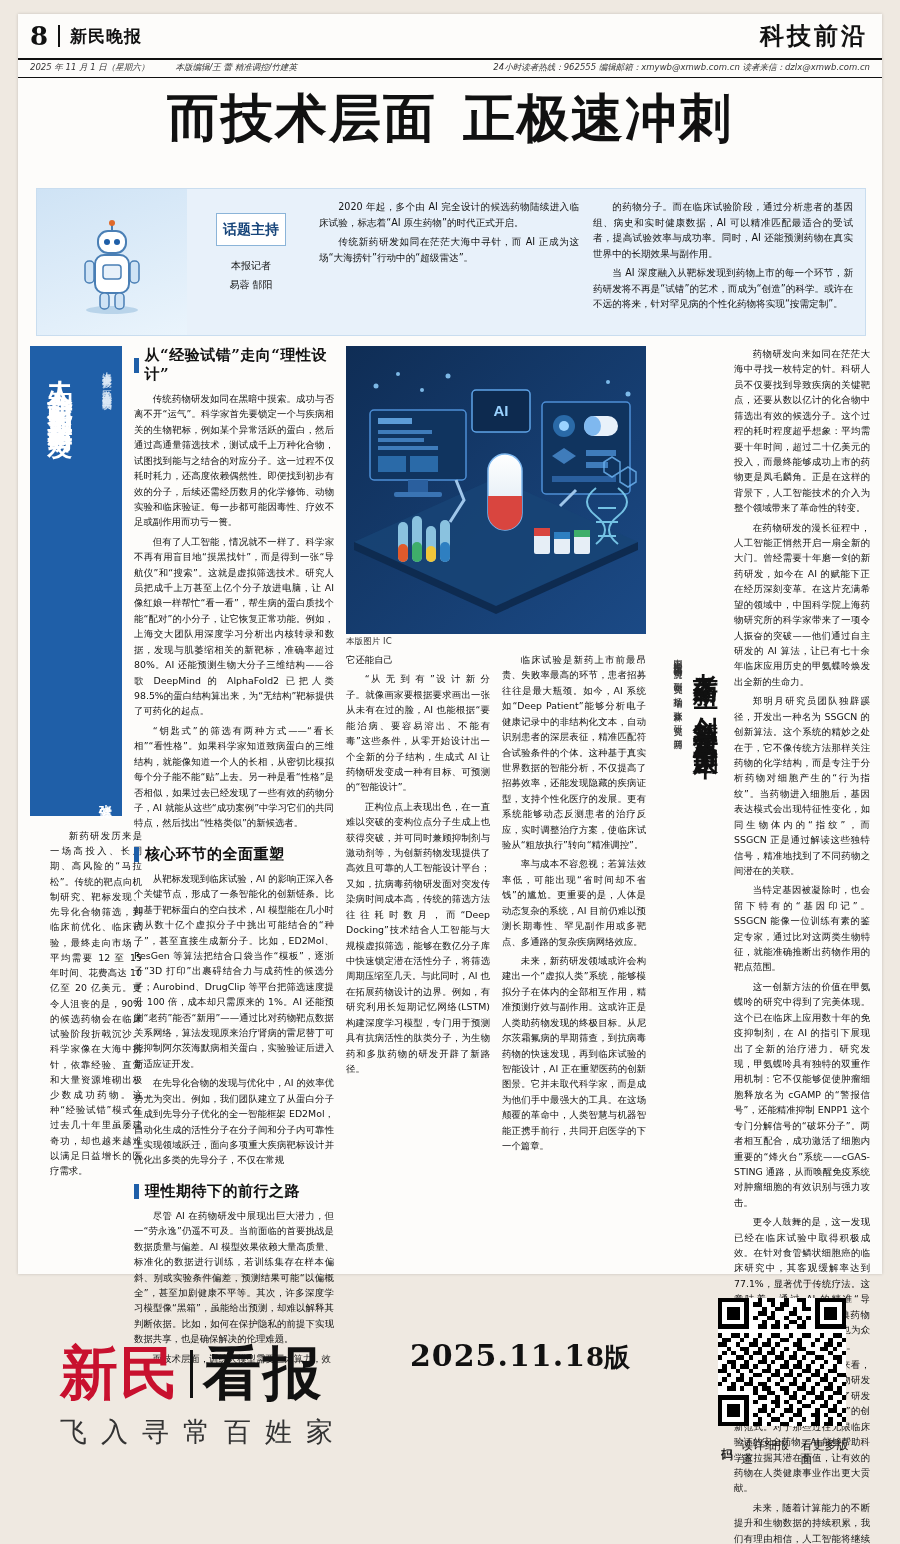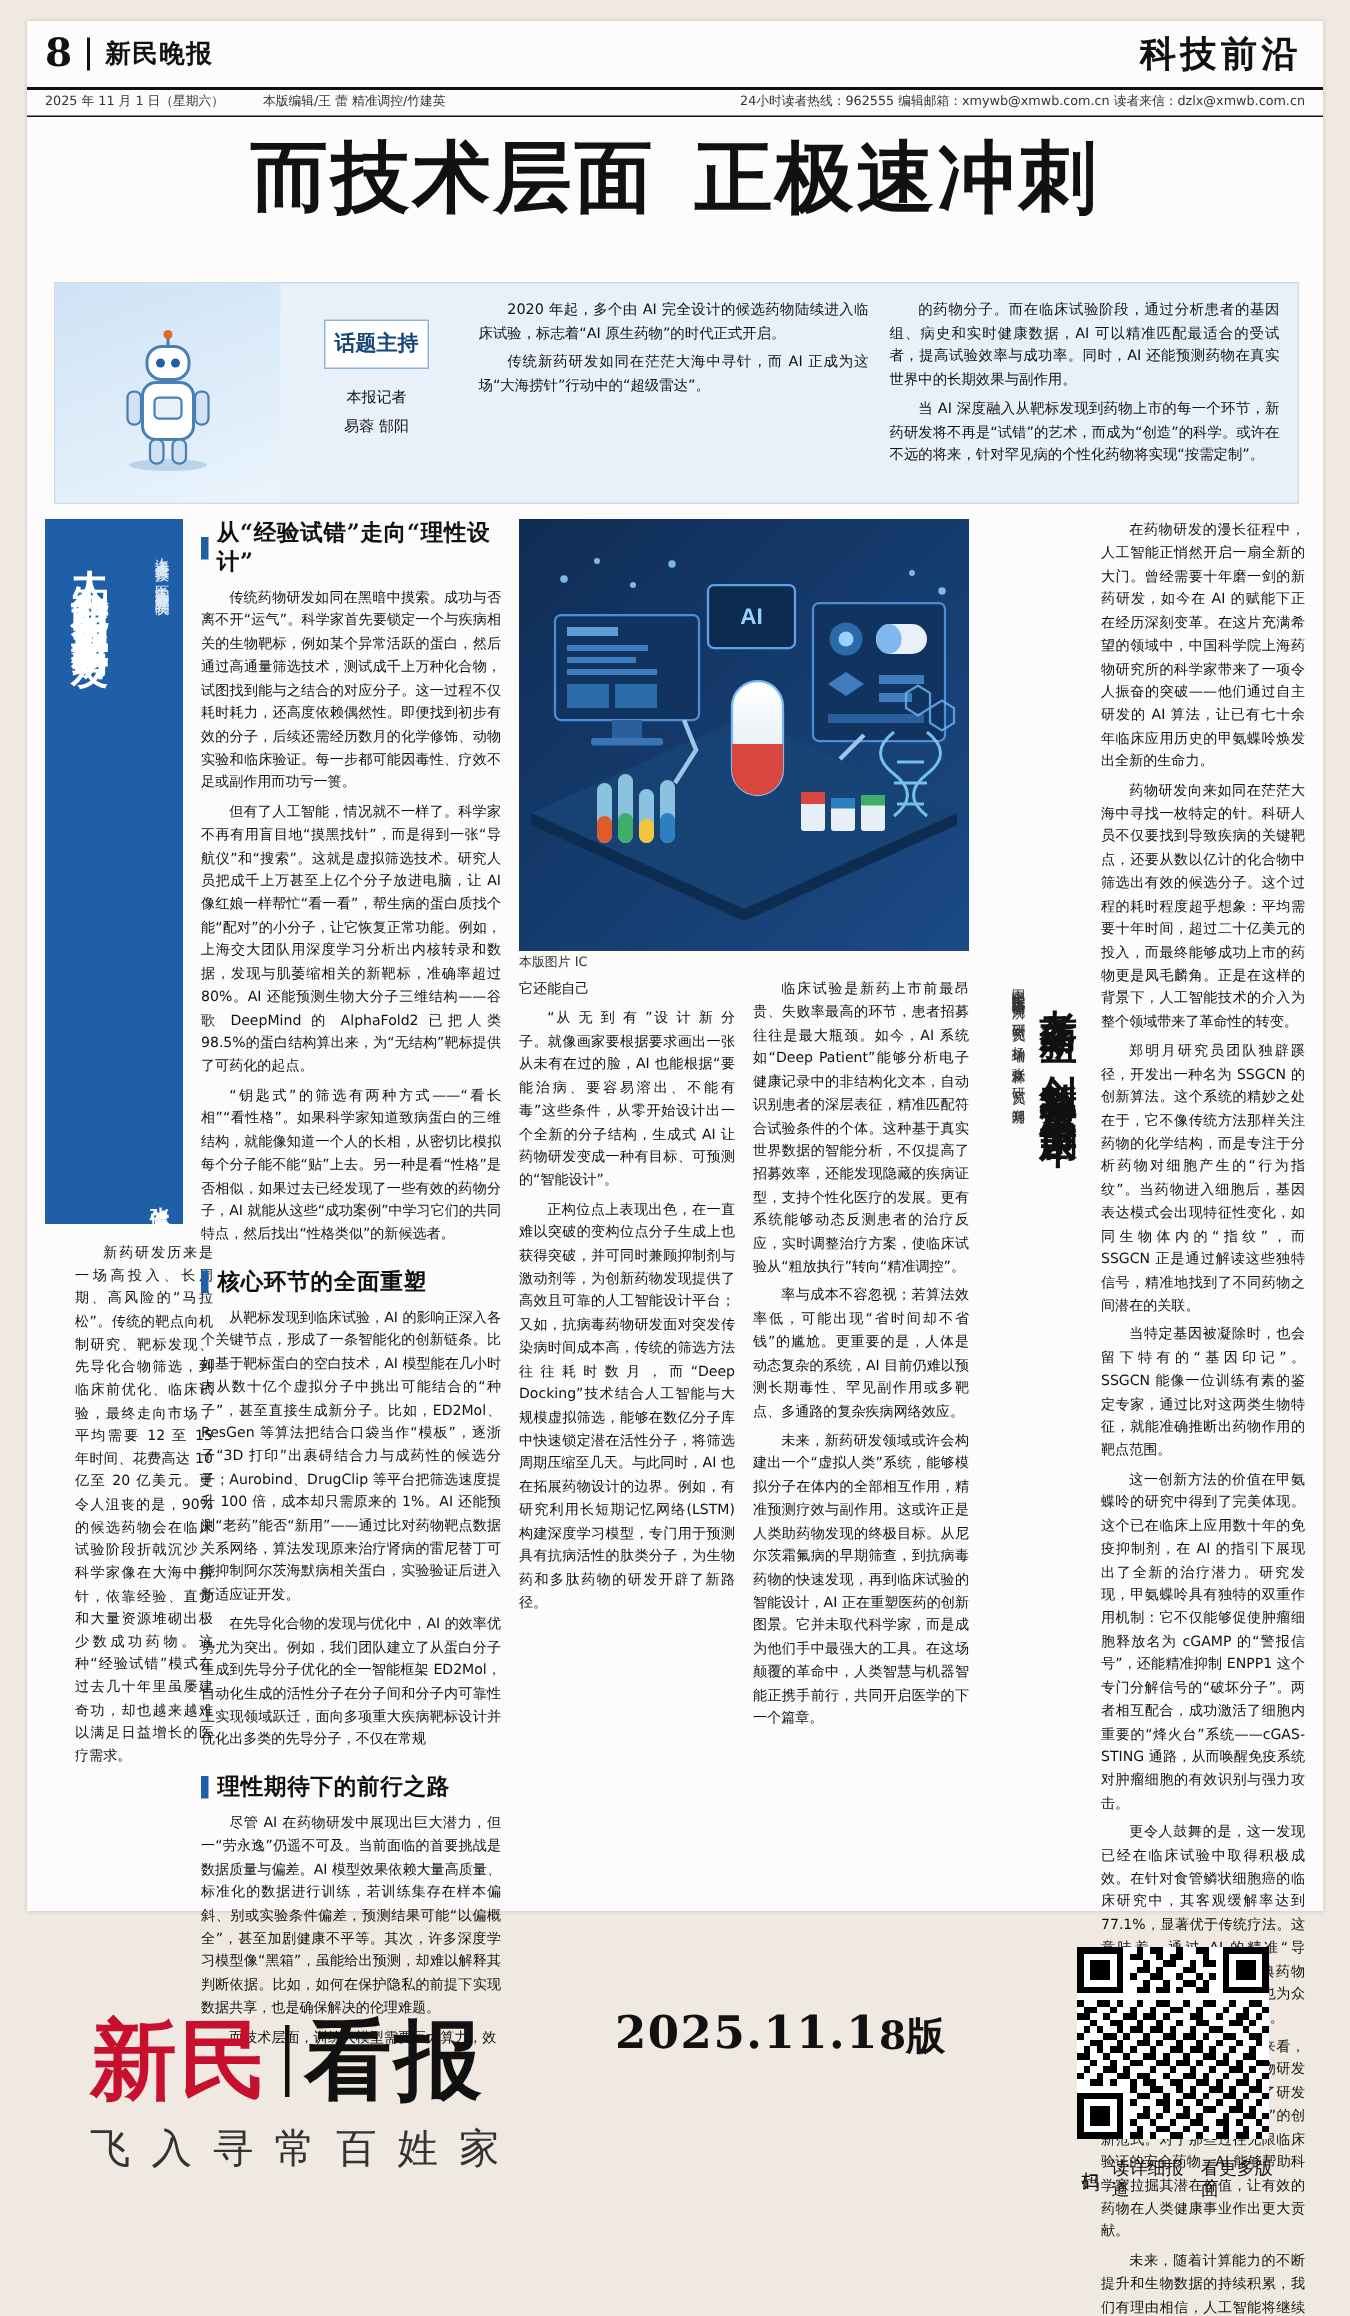--- a/index.html
+++ b/index.html
@@ -35,20 +35,21 @@
     border-left:2px solid #111;padding-left:10px;height:22px;line-height:22px;
   }
   .section-title{
     margin-left:auto;margin-right:14px;
     font-size:24px;font-weight:700;letter-spacing:3px;
   }
   .infobar{
     position:absolute;left:18px;top:59px;width:864px;height:18px;
     display:flex;align-items:center;font-size:8.5px;color:#333;
     border-bottom:1px solid #111;
+    font-style:italic;
   }
   .infobar .left{margin-left:12px;}
   .infobar .mid{margin-left:26px;}
   .infobar .right{margin-left:auto;margin-right:12px;}
   
   .headline{
     position:absolute;left:18px;top:88px;width:864px;height:62px;
     display:flex;align-items:center;justify-content:center;
     font-family:"DejaVu Serif","Liberation Serif",serif;
   }
@@ -428,22 +429,22 @@
       </div>
     </div>
 
     <div class="vtitle">
       <div class="big">老药新生：创新算法重写生命剧本</div>
       <div class="by">中国科学院上海药物研究所  副研究员  杨瑞瑞  张豪林  研究员  郑明月</div>
     </div>
 
     <div class="col5">
       <div class="ptext">
+        <p>药物研发向来如同在茫茫大海中寻找一枚特定的针。科研人员不仅要找到导致疾病的关键靶点，还要从数以亿计的化合物中筛选出有效的候选分子。这个过程的耗时程度超乎想象：平均需要十年时间，超过二十亿美元的投入，而最终能够成功上市的药物更是凤毛麟角。正是在这样的背景下，人工智能技术的介入为整个领域带来了革命性的转变。</p>
         <p>在药物研发的漫长征程中，人工智能正悄然开启一扇全新的大门。曾经需要十年磨一剑的新药研发，如今在 AI 的赋能下正在经历深刻变革。在这片充满希望的领域中，中国科学院上海药物研究所的科学家带来了一项令人振奋的突破——他们通过自主研发的 AI 算法，让已有七十余年临床应用历史的甲氨蝶呤焕发出全新的生命力。</p>
-        <p>药物研发向来如同在茫茫大海中寻找一枚特定的针。科研人员不仅要找到导致疾病的关键靶点，还要从数以亿计的化合物中筛选出有效的候选分子。这个过程的耗时程度超乎想象：平均需要十年时间，超过二十亿美元的投入，而最终能够成功上市的药物更是凤毛麟角。正是在这样的背景下，人工智能技术的介入为整个领域带来了革命性的转变。</p>
         <p>郑明月研究员团队独辟蹊径，开发出一种名为 SSGCN 的创新算法。这个系统的精妙之处在于，它不像传统方法那样关注药物的化学结构，而是专注于分析药物对细胞产生的“行为指纹”。当药物进入细胞后，基因表达模式会出现特征性变化，如同生物体内的“指纹”，而 SSGCN 正是通过解读这些独特信号，精准地找到了不同药物之间潜在的关联。</p>
         <p>当特定基因被凝除时，也会留下特有的“基因印记”。SSGCN 能像一位训练有素的鉴定专家，通过比对这两类生物特征，就能准确推断出药物作用的靶点范围。</p>
         <p>这一创新方法的价值在甲氨蝶呤的研究中得到了完美体现。这个已在临床上应用数十年的免疫抑制剂，在 AI 的指引下展现出了全新的治疗潜力。研究发现，甲氨蝶呤具有独特的双重作用机制：它不仅能够促使肿瘤细胞释放名为 cGAMP 的“警报信号”，还能精准抑制 ENPP1 这个专门分解信号的“破坏分子”。两者相互配合，成功激活了细胞内重要的“烽火台”系统——cGAS-STING 通路，从而唤醒免疫系统对肿瘤细胞的有效识别与强力攻击。</p>
         <p>更令人鼓舞的是，这一发现已经在临床试验中取得积极成效。在针对食管鳞状细胞癌的临床研究中，其客观缓解率达到 77.1%，显著优于传统疗法。这意味着，通过 AI 的精准“导航”，研究人员为这个经典药物找到了全新的用武之地，也为众多癌症患者带来了新的希望。</p>
         <p>站在医疗科技的视角来看，人工智能正在重塑整个药物研发的生态。它不仅大幅提升了研发效率，更开创了“老药新用”的创新范式。对于那些过往无限临床验证的安全药物，AI 能够帮助科学家拉掘其潜在价值，让有效的药物在人类健康事业作出更大贡献。</p>
         <p>未来，随着计算能力的不断提升和生物数据的持续积累，我们有理由相信，人工智能将继续为医药研发注入新的活力，让更多传统药物焕发新生，最终为人类健康事业作出更大贡献。</p>
       </div>
     </div>
   </div>
 

